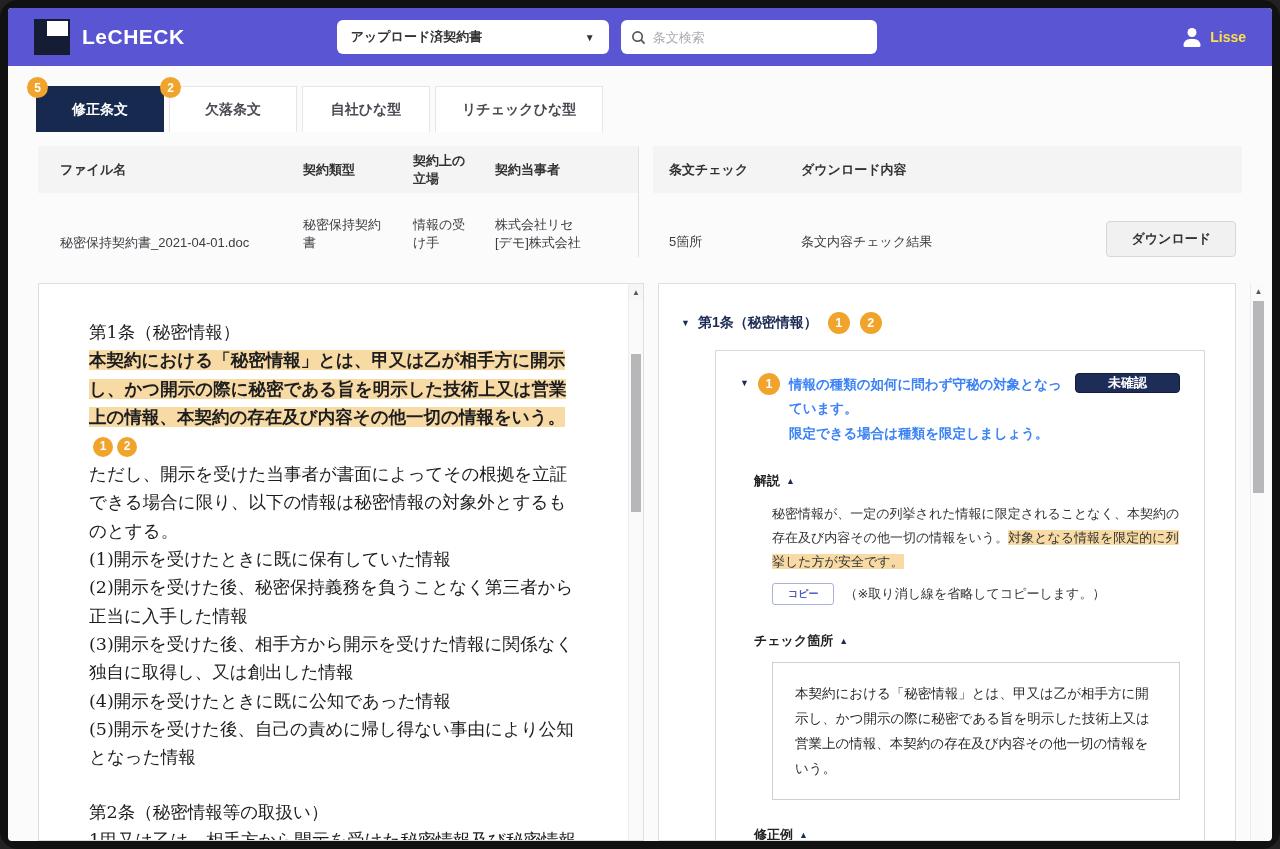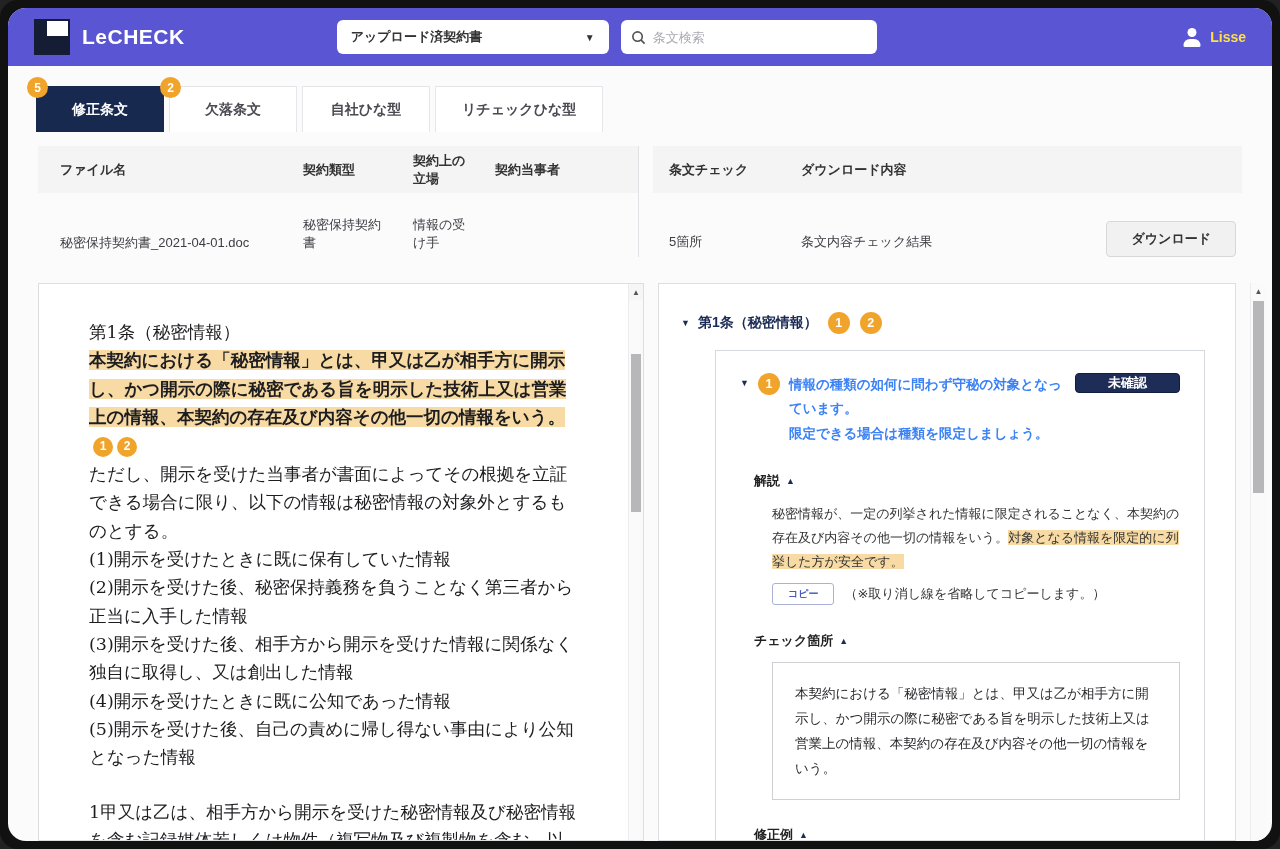--- a/index.html
+++ b/index.html
@@ -1,18 +1,18 @@
 <!DOCTYPE html>
 <html><head>
 <meta charset="utf-8">
 <style>
   * { margin:0; padding:0; box-sizing:border-box; }
   html,body { width:1280px; height:849px; background:#222; font-family:"Liberation Sans","DejaVu Sans",sans-serif; }
   .frame { width:1280px; height:849px; background:#111; border-radius:18px; padding:8px; }
-  .app { width:100%; height:100%; background:#fbfbfc; border-radius:18px; overflow:hidden; display:flex; flex-direction:column; }
+  .app { width:100%; height:100%; background:#fbfbfc; border-radius:4px; overflow:hidden; display:flex; flex-direction:column; }
 
   
   .header { height:58px; background:#5a55d2; display:flex; align-items:center; padding:0 26px; flex-shrink:0; }
   .logo-wrap { display:flex; align-items:center; gap:12px; }
   .logo-icon { width:36px; height:36px; background:#141d33; position:relative; flex-shrink:0; }
   .logo-icon::after { content:""; position:absolute; left:36%; top:2px; right:2px; height:42%; background:#ffffff; }
   .logo-text { color:#fff; font-size:21px; letter-spacing:.5px; }
   .logo-text .le { font-weight:600; }
   .logo-text .check { font-weight:800; }
   .hdr-dropdown { margin-left:152px; width:272px; height:34px; background:#fff; border-radius:6px; display:flex; align-items:center; padding:0 14px; font-size:13px; color:#333; font-weight:700; cursor:pointer; }
@@ -140,20 +140,24 @@
         <div class="ft-head">
           <div class="ft-cell c-file">ファイル名</div>
           <div class="ft-cell c-type">契約類型</div>
           <div class="ft-cell c-pos">契約上の立場</div>
           <div class="ft-cell c-party">契約当事者</div>
         </div>
         <div class="ft-row">
           <div class="ft-cell c-file">秘密保持契約書_2021-04-01.doc</div>
           <div class="ft-cell c-type">秘密保持契約書</div>
           <div class="ft-cell c-pos">情報の受け手</div>
+          <div class="ft-cell c-party">
+            <div>株式会社リセ</div>
+            <div>[デモ]株式会社</div>
+          </div>
         </div>
       </div>
       <div class="ft-div"></div>
       <div class="ft-right">
         <div class="ft-head">
           <div class="ft-cell c-check">条文チェック</div>
           <div class="ft-cell c-dlc">ダウンロード内容</div>
           <div class="c-btn"></div>
         </div>
         <div class="ft-row">
@@ -172,20 +176,21 @@
         <div class="doc">
           <div class="doc-line">第1条（秘密情報）</div>
           <div class="doc-line"><span class="hl hl-para">本契約における「秘密情報」とは、甲又は乙が相手方に開示し、かつ開示の際に秘密である旨を明示した技術上又は営業上の情報、本契約の存在及び内容その他一切の情報をいう。</span><span class="num-badge">1</span><span class="num-badge">2</span></div>
           <div class="doc-line">ただし、開示を受けた当事者が書面によってその根拠を立証できる場合に限り、以下の情報は秘密情報の対象外とするものとする。</div>
           <div class="doc-line">(1)開示を受けたときに既に保有していた情報</div>
           <div class="doc-line">(2)開示を受けた後、秘密保持義務を負うことなく第三者から正当に入手した情報</div>
           <div class="doc-line">(3)開示を受けた後、相手方から開示を受けた情報に関係なく独自に取得し、又は創出した情報</div>
           <div class="doc-line">(4)開示を受けたときに既に公知であった情報</div>
           <div class="doc-line">(5)開示を受けた後、自己の責めに帰し得ない事由により公知となった情報</div>
           <div class="doc-gap"></div>
+          <div class="doc-line">第2条（秘密情報等の取扱い）</div>
           <div class="doc-line">1甲又は乙は、相手方から開示を受けた秘密情報及び秘密情報を含む記録媒体若しくは物件（複写物及び複製物を含む。以下「秘密情報等」という。）の取扱いについて、次の各号に定める事項を遵守するものとする。</div>
 
         </div>
         <div class="vscroll">
           <div class="sb-up">▲</div>
           <div class="sb-thumb" style="top:70px; height:158px;"></div>
         </div>
       </div>
 
       <div class="panel panel-right">

